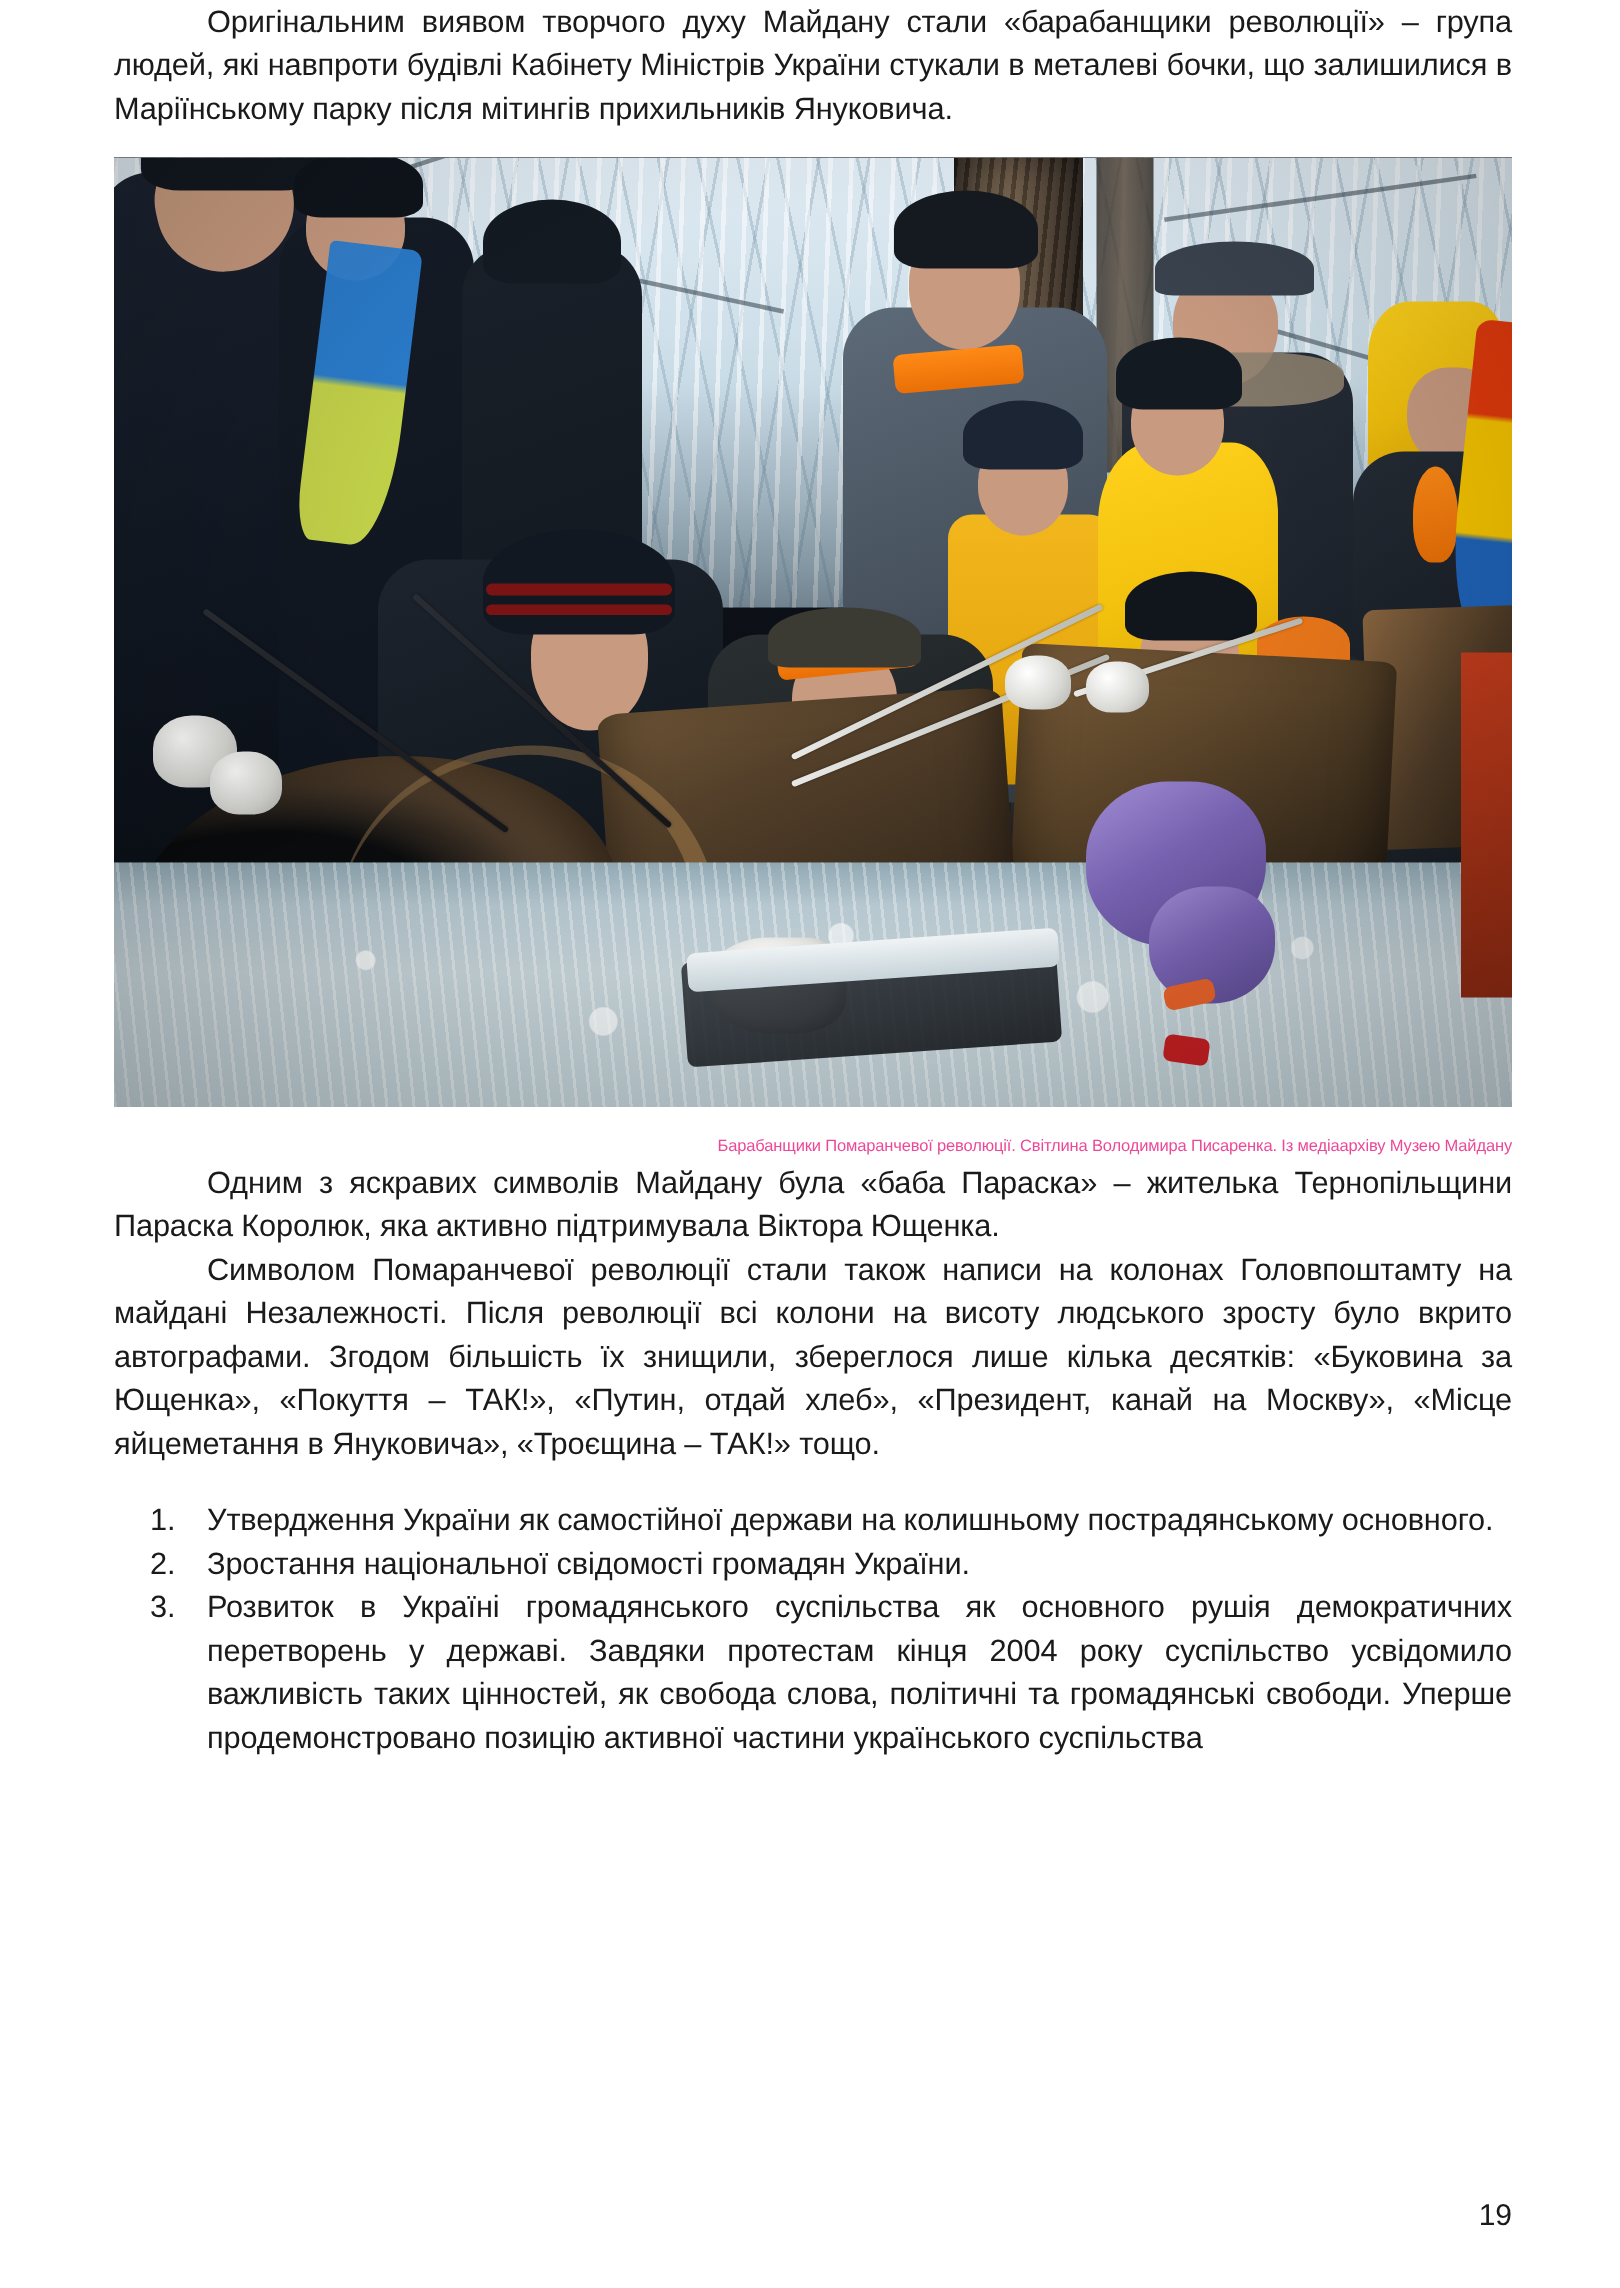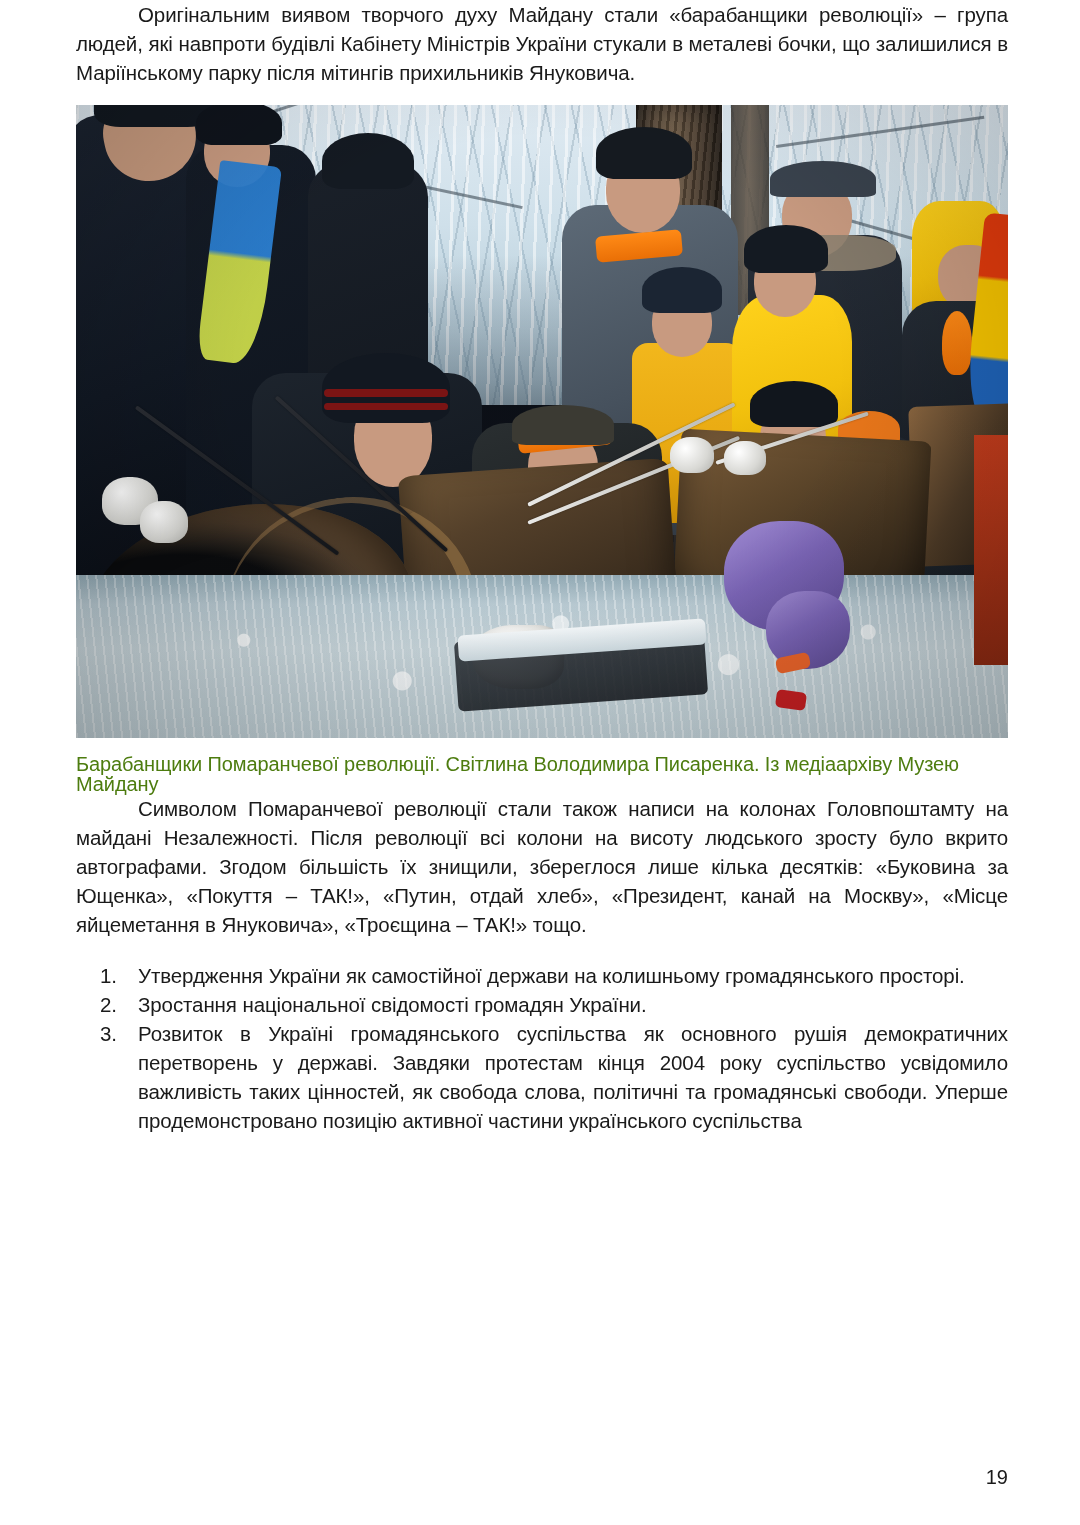--- a/index.html
+++ b/index.html
@@ -206,24 +206,24 @@
   }
 
   .photo-vignette {
     left:0; top:0; width:932px; height:633px;
     background: radial-gradient(ellipse at 50% 42%, rgba(0,0,0,0) 45%, rgba(0,0,0,.22) 100%);
     pointer-events:none;
   }
 
   .caption {
     margin-top: 14px;
-    font-size: 20px;
+    font-size: 11px;
     line-height: 20px;
-    color: #4d7c0f;
-    text-align: left;
+    color: #ec4899;
+    text-align: right;
     letter-spacing: -0.1px;
   }
 
   .par-paraska { margin-top: 27px; }
   .par-columns { margin-top: 27px; }
 
   h2.section-head {
     margin: 42px 0 0 62px;
     font-size: 25px;
     font-weight: bold;
@@ -377,26 +377,27 @@
         <div class="ph" style="left:382px;top:522px;width:248px;height:26px;background:linear-gradient(180deg,#f4f8fa,#cfdce2);border-radius:6px;transform:rotate(-4deg);"></div>
 
         <div class="ph" style="left:898px;top:330px;width:36px;height:230px;background:linear-gradient(180deg,#c23c1c,#8e2a12);"></div>
 
         <div class="ph photo-vignette"></div>
       </div>
     </figure>
 
     <div class="caption">Барабанщики Помаранчевої революції. Світлина Володимира Писаренка. Із медіаархіву Музею Майдану</div>
 
+    <p class="body-par par-paraska">Одним з яскравих символів Майдану була «баба Параска» – жителька Тернопільщини Параска Королюк, яка активно підтримувала Віктора Ющенка.</p>
 
     <p class="body-par par-columns">Символом Помаранчевої революції стали також написи на колонах Головпоштамту на майдані Незалежності. Після революції всі колони на висоту людського зросту було вкрито автографами. Згодом більшість їх знищили, збереглося лише кілька десятків: «Буковина за Ющенка», «Покуття – ТАК!», «Путин, отдай хлеб», «Президент, канай на Москву», «Місце яйцеметання в Януковича», «Троєщина – ТАК!» тощо.</p>
 
 
     <ol class="results">
-      <li>Утвердження України як самостійної держави на колишньому громадянського просторі.</li>
+      <li>Утвердження України як самостійної держави на колишньому пострадянському основного.</li>
       <li>Зростання національної свідомості громадян України.</li>
       <li>Розвиток в Україні громадянського суспільства як основного рушія демократичних перетворень у державі. Завдяки протестам кінця 2004 року суспільство усвідомило важливість таких цінностей, як свобода слова, політичні та громадянські свободи. Уперше продемонстровано позицію активної частини українського суспільства</li>
     </ol>
 
   </div>
 
   <div class="page-number">19</div>
 </div>
 
 </body></html>

